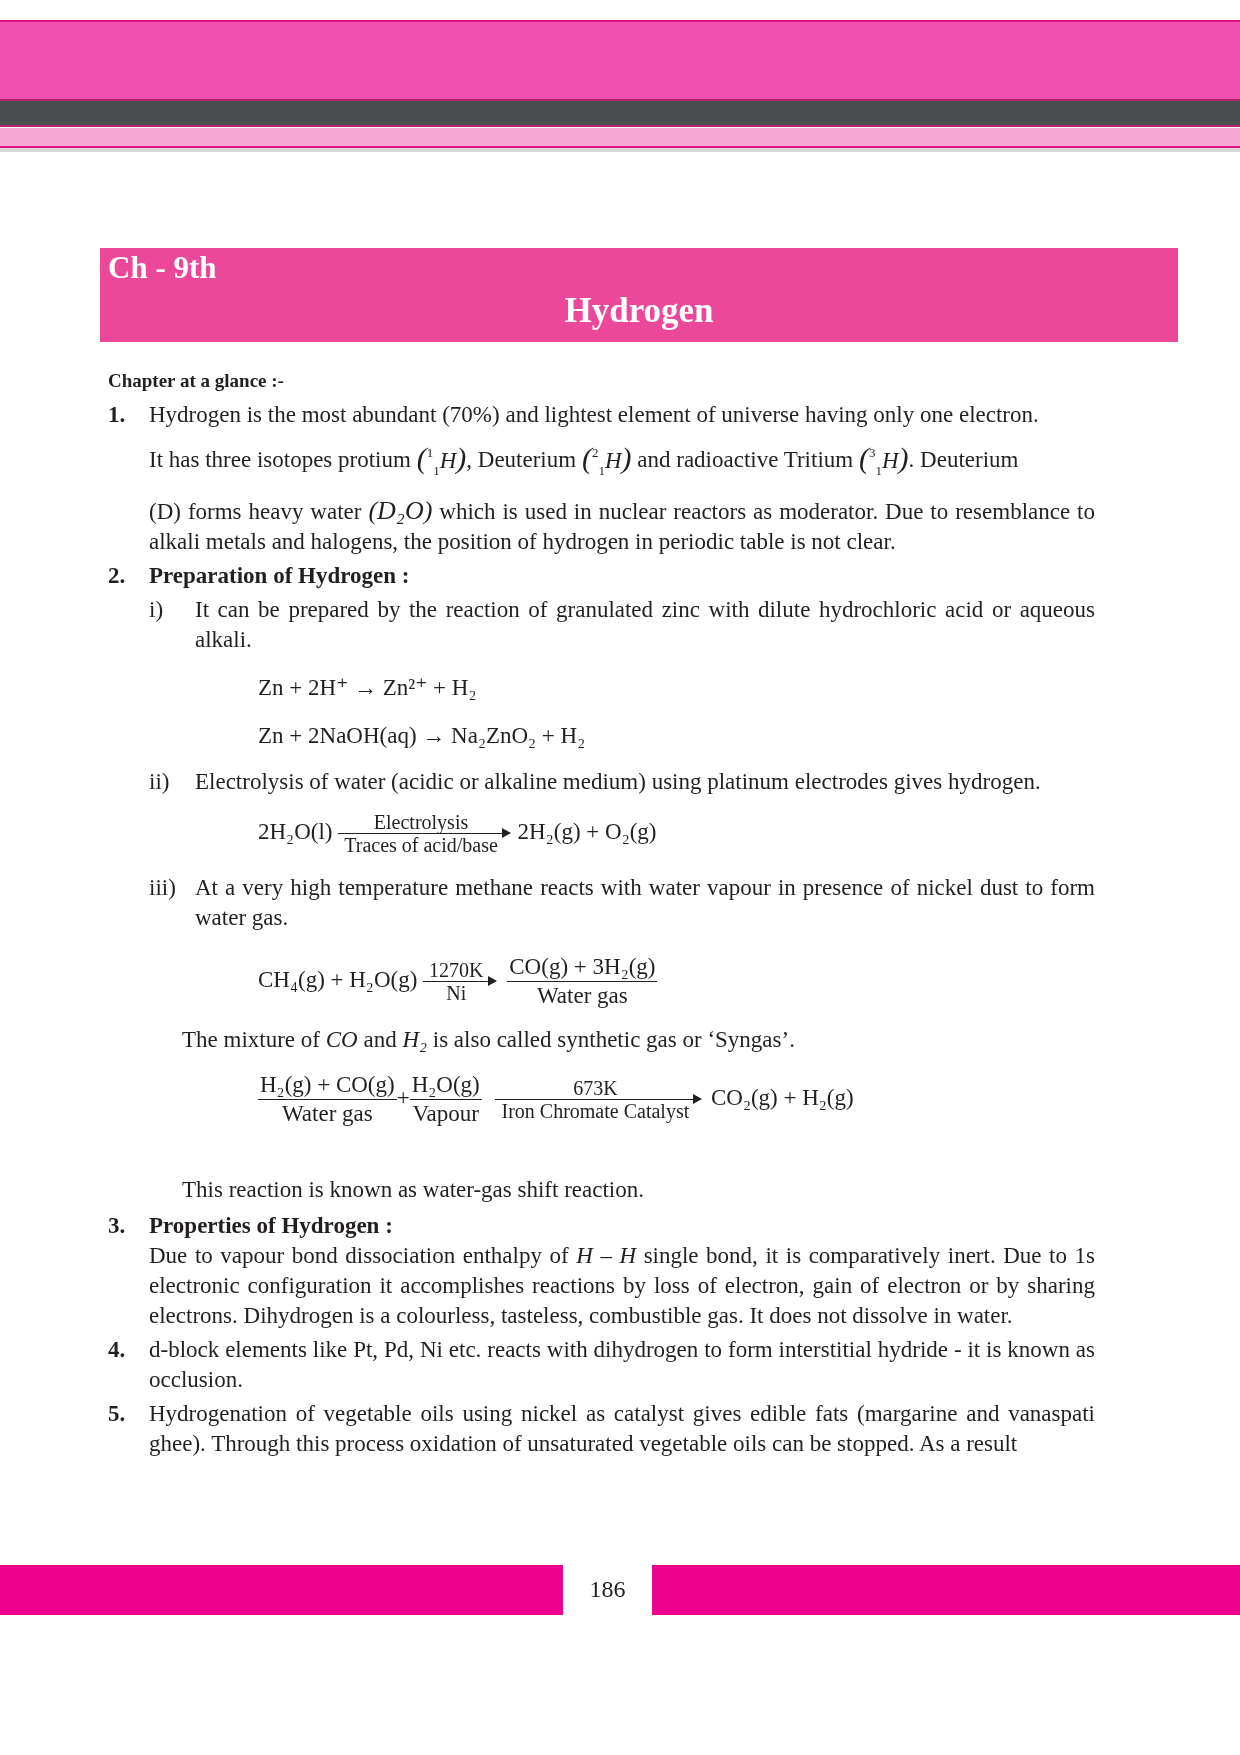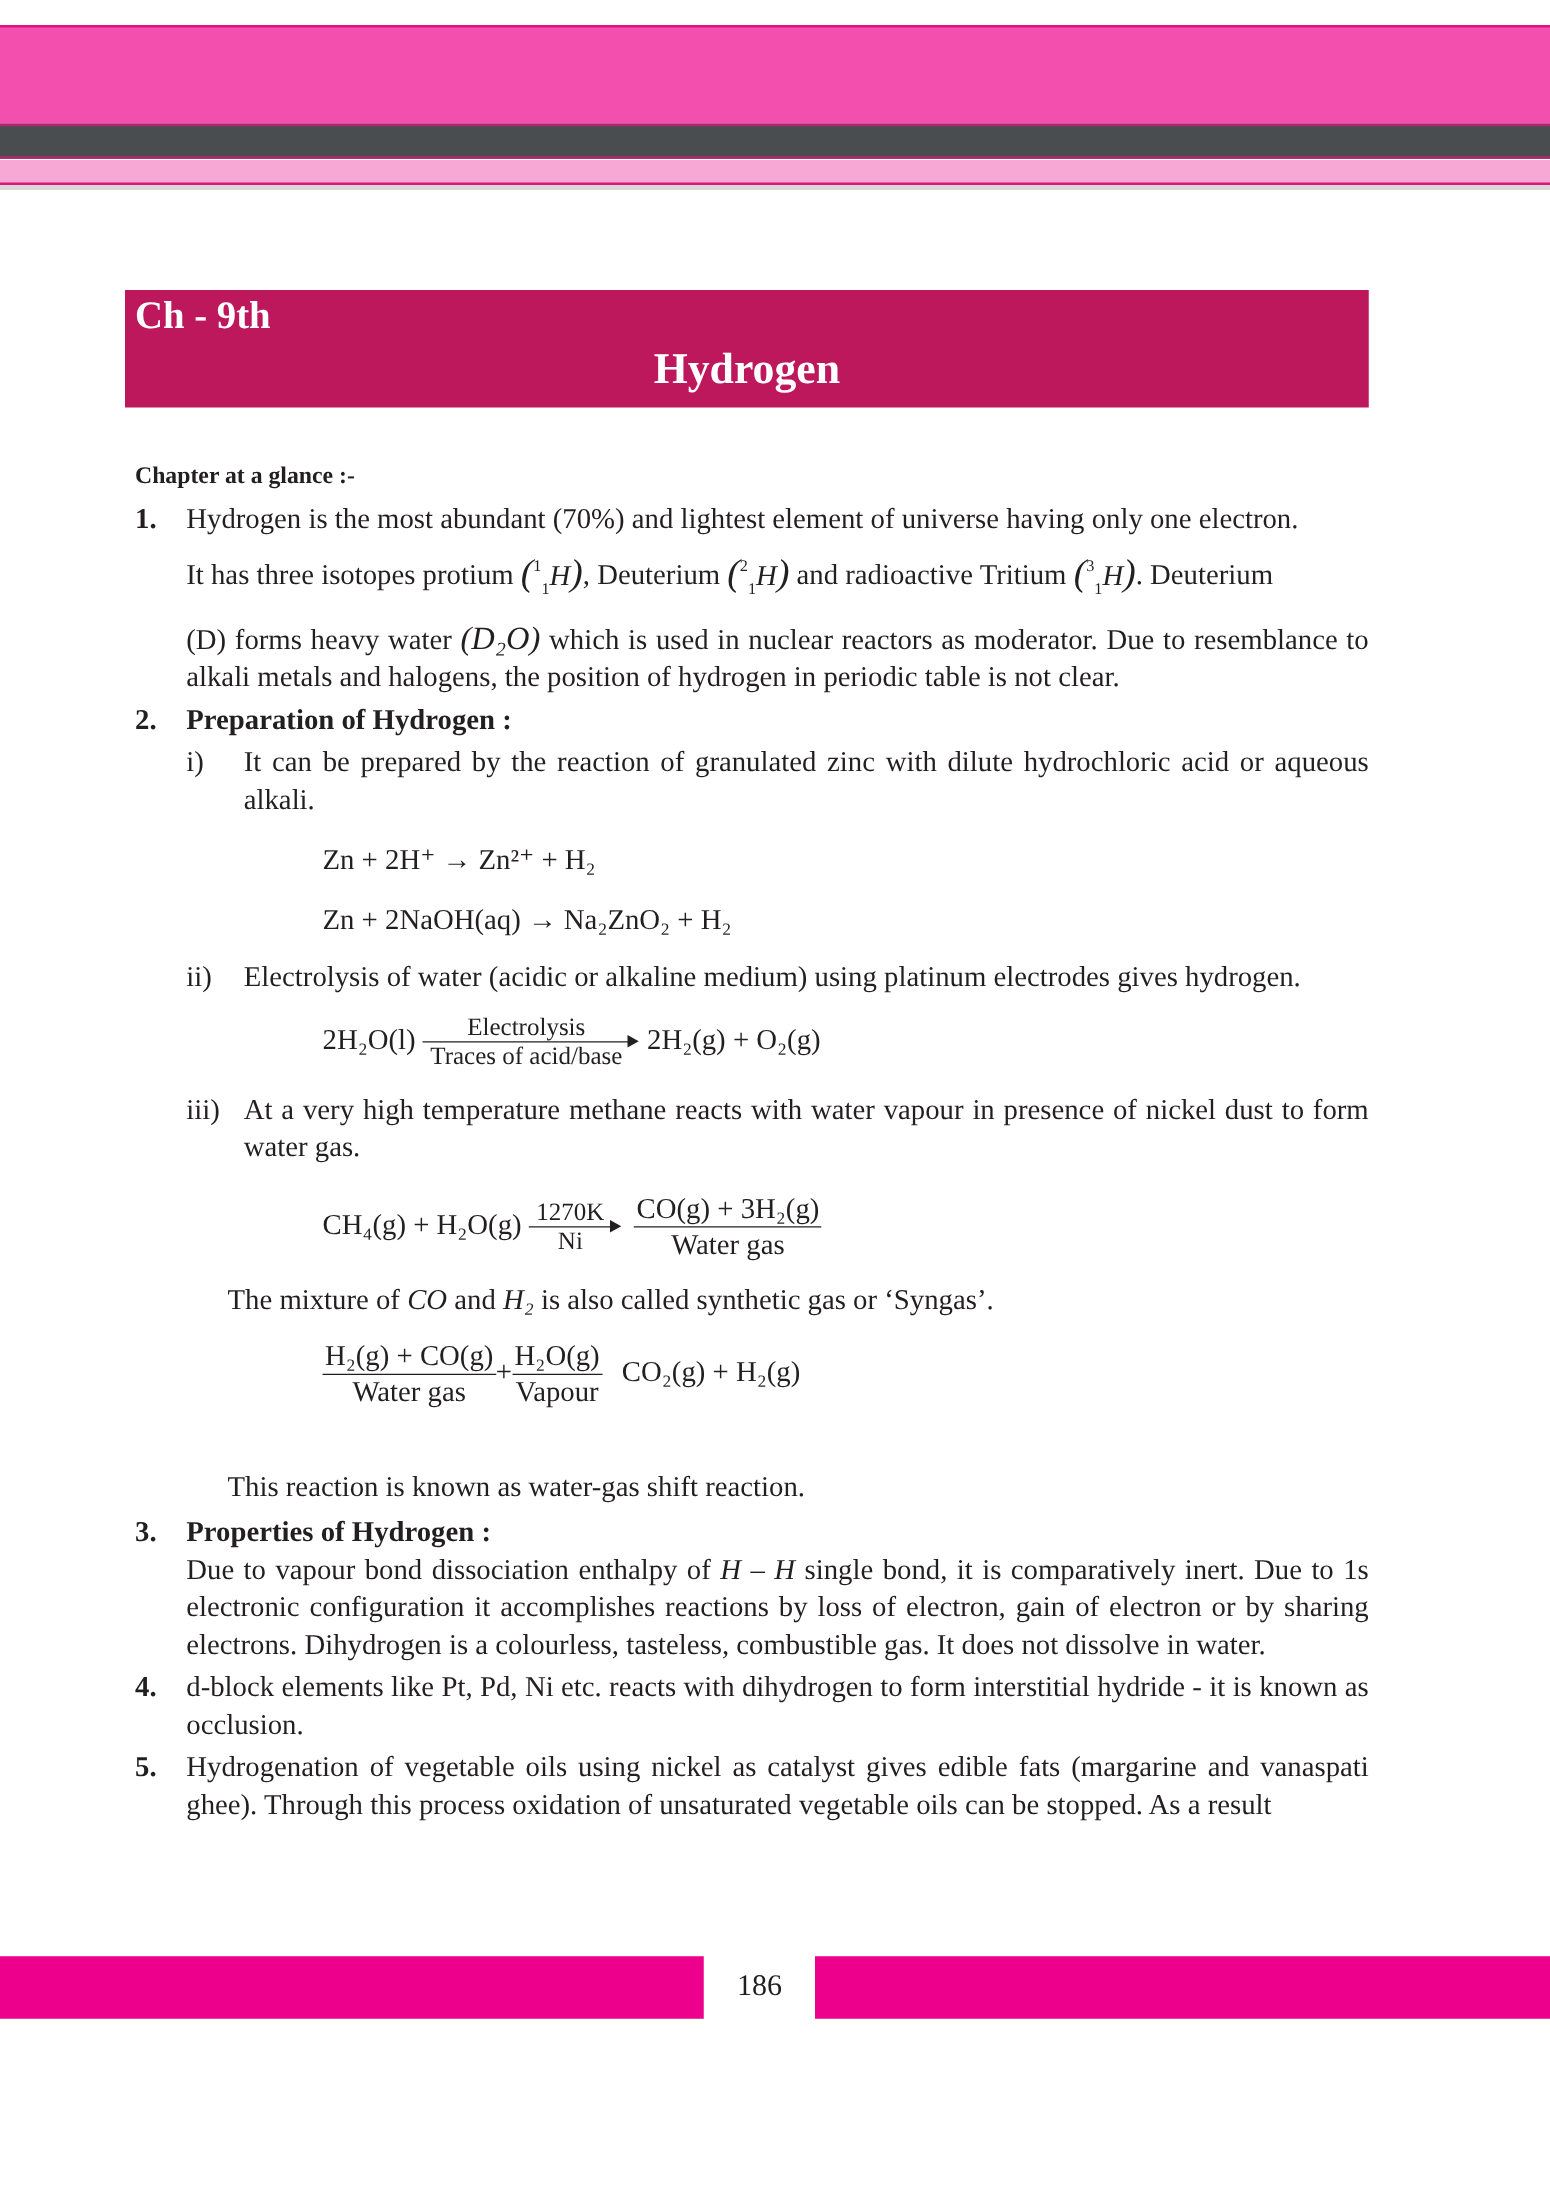--- a/index.html
+++ b/index.html
@@ -6,21 +6,21 @@
   body { width: 1240px; height: 1755px; position: relative; overflow: hidden;
          font-family: "Liberation Serif", "DejaVu Serif", serif; color: #231f20; }
   .hdr-top { position: absolute; left: 0; top: 20px; width: 1240px; height: 79px;
              background: #f24fae; border-top: 2px solid #e0147f; box-sizing: border-box; }
   .hdr-mid { position: absolute; left: 0; top: 99px; width: 1240px; height: 28px;
              background: #4a4d50; border-top: 2px solid #b5256f; border-bottom: 2px solid #b5256f; box-sizing: border-box; }
   .hdr-low { position: absolute; left: 0; top: 128px; width: 1240px; height: 20px;
              background: #f7a8d4; border-bottom: 2px solid #e0147f; box-sizing: border-box; }
   .hdr-shadow { position: absolute; left: 0; top: 148px; width: 1240px; height: 4px; background: #d9d9d9; }
 
-  .chapter-box { position: absolute; left: 100px; top: 232px; width: 995px; height: 94px; background: #be185d; color: #fff; }
+  .chapter-box { position: absolute; left: 100px; top: 248px; width: 1078px; height: 94px; background: #ec4899; color: #fff; }
   .chapter-no { position: absolute; left: 8px; top: 2px; font-size: 31px; font-weight: bold; }
   .chapter-title { position: absolute; left: 0; width: 100%; top: 43px; text-align: center; font-size: 35px; font-weight: bold; }
 
   .content { position: absolute; left: 108px; top: 366px; width: 987px; font-size: 23px; line-height: 30px; }
   .glance { font-weight: bold; font-size: 19px; margin-bottom: 4px; }
   .item { position: relative; padding-left: 41px; margin-bottom: 4px; text-align: justify; }
   .num { position: absolute; left: 0; top: 0; font-weight: bold; }
   .sub { position: relative; padding-left: 87px; text-align: justify; }
   .subnum { position: absolute; left: 41px; top: 0; }
   .bold { font-weight: bold; }
@@ -123,20 +123,24 @@
     <span>is also called synthetic gas or ‘Syngas’.</span>
   </div>
   <div class="eqline eq" style="margin-top:6px;margin-bottom:12px;height:62px;line-height:62px;">
     <span class="frac">
       <span class="n">H₂(g) + CO(g)</span>
       <span class="d">Water gas</span>
     </span><span>+</span><span class="frac">
       <span class="n">H₂O(g)</span>
       <span class="d">Vapour</span>
     </span>
+    <span class="arrowlbl" style="margin-left:8px;">
+      <span class="top">673K</span>
+      <span class="bot">Iron Chromate Catalyst</span>
+    </span>
     <span style="margin-left:10px;">CO₂(g) + H₂(g)</span>
   </div>
   <div style="padding-left:74px; margin-bottom:6px;margin-top:46px;">This reaction is known as water-gas shift reaction.</div>
 
   <div class="item">
     <span class="num">3.</span>
     <div class="bold">Properties of Hydrogen :</div>
     <div style="text-align:justify;">
       <span>Due to vapour bond dissociation enthalpy of</span>
       <span class="m">H – H</span>

